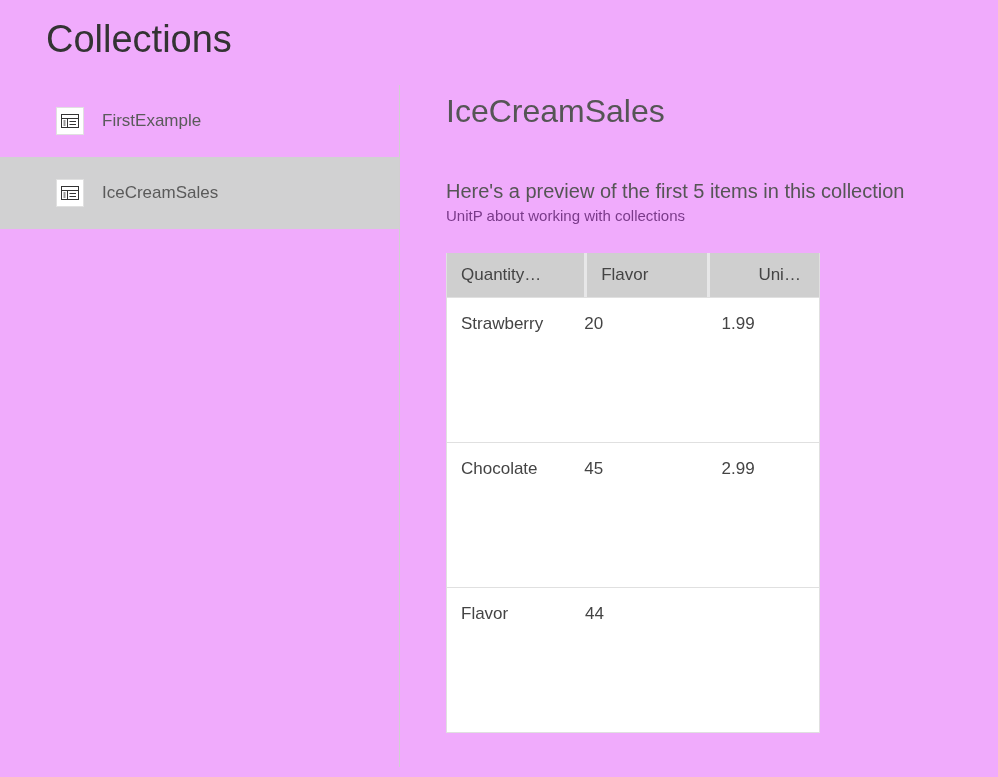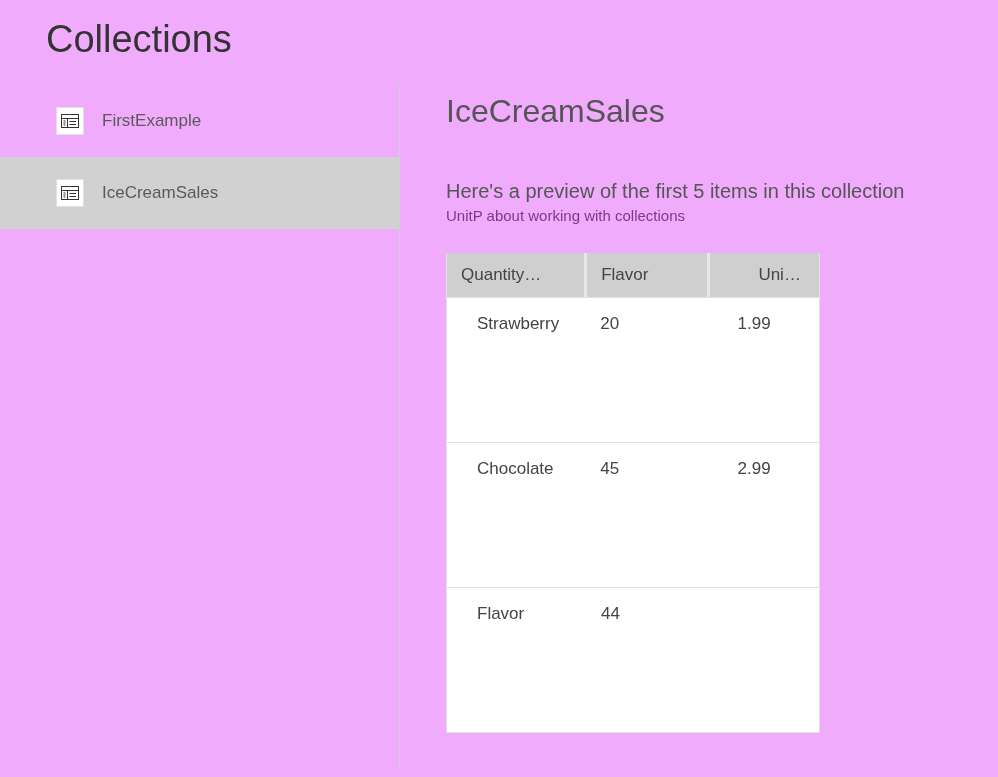--- a/index.html
+++ b/index.html
@@ -20,21 +20,21 @@
   .learn-link { display: inline-block; font-size: 15px; color: #7a3a8a; margin-top: 4px; cursor: pointer; }
   .table { margin-top: 28px; display: flex; flex-direction: column; border: 1px solid #e0e0e0; border-top: none; width: 374px; }
   .thead { display: flex; }
   .th { background: #cfcfcf; color: #444; font-size: 17px; padding: 12px 14px; overflow: hidden; white-space: nowrap; text-overflow: ellipsis; }
   .th + .th { border-left: 3px solid #e7e7e8; }
   .col0 { width: 124px; }
   .col1 { width: 138px; }
   .col2 { width: 112px; padding-left: 48px; }
   .row { display: flex; background: #ffffff; border-top: 1px solid #e0e0e0; height: 145px; }
   .row:first-of-type { border-top: none; }
-  .cell { font-size: 17px; color: #444; padding: 16px 30px; overflow: hidden; white-space: nowrap; }
+  .cell { font-size: 17px; color: #444; padding: 16px 14px; overflow: hidden; white-space: nowrap; }
 </style>
 </head>
 <body>
 <div class="page">
 
 <h1 class="page-title">Collections</h1>
 
 <div class="body">
   <div class="sidebar">
     <div class="list-item">

